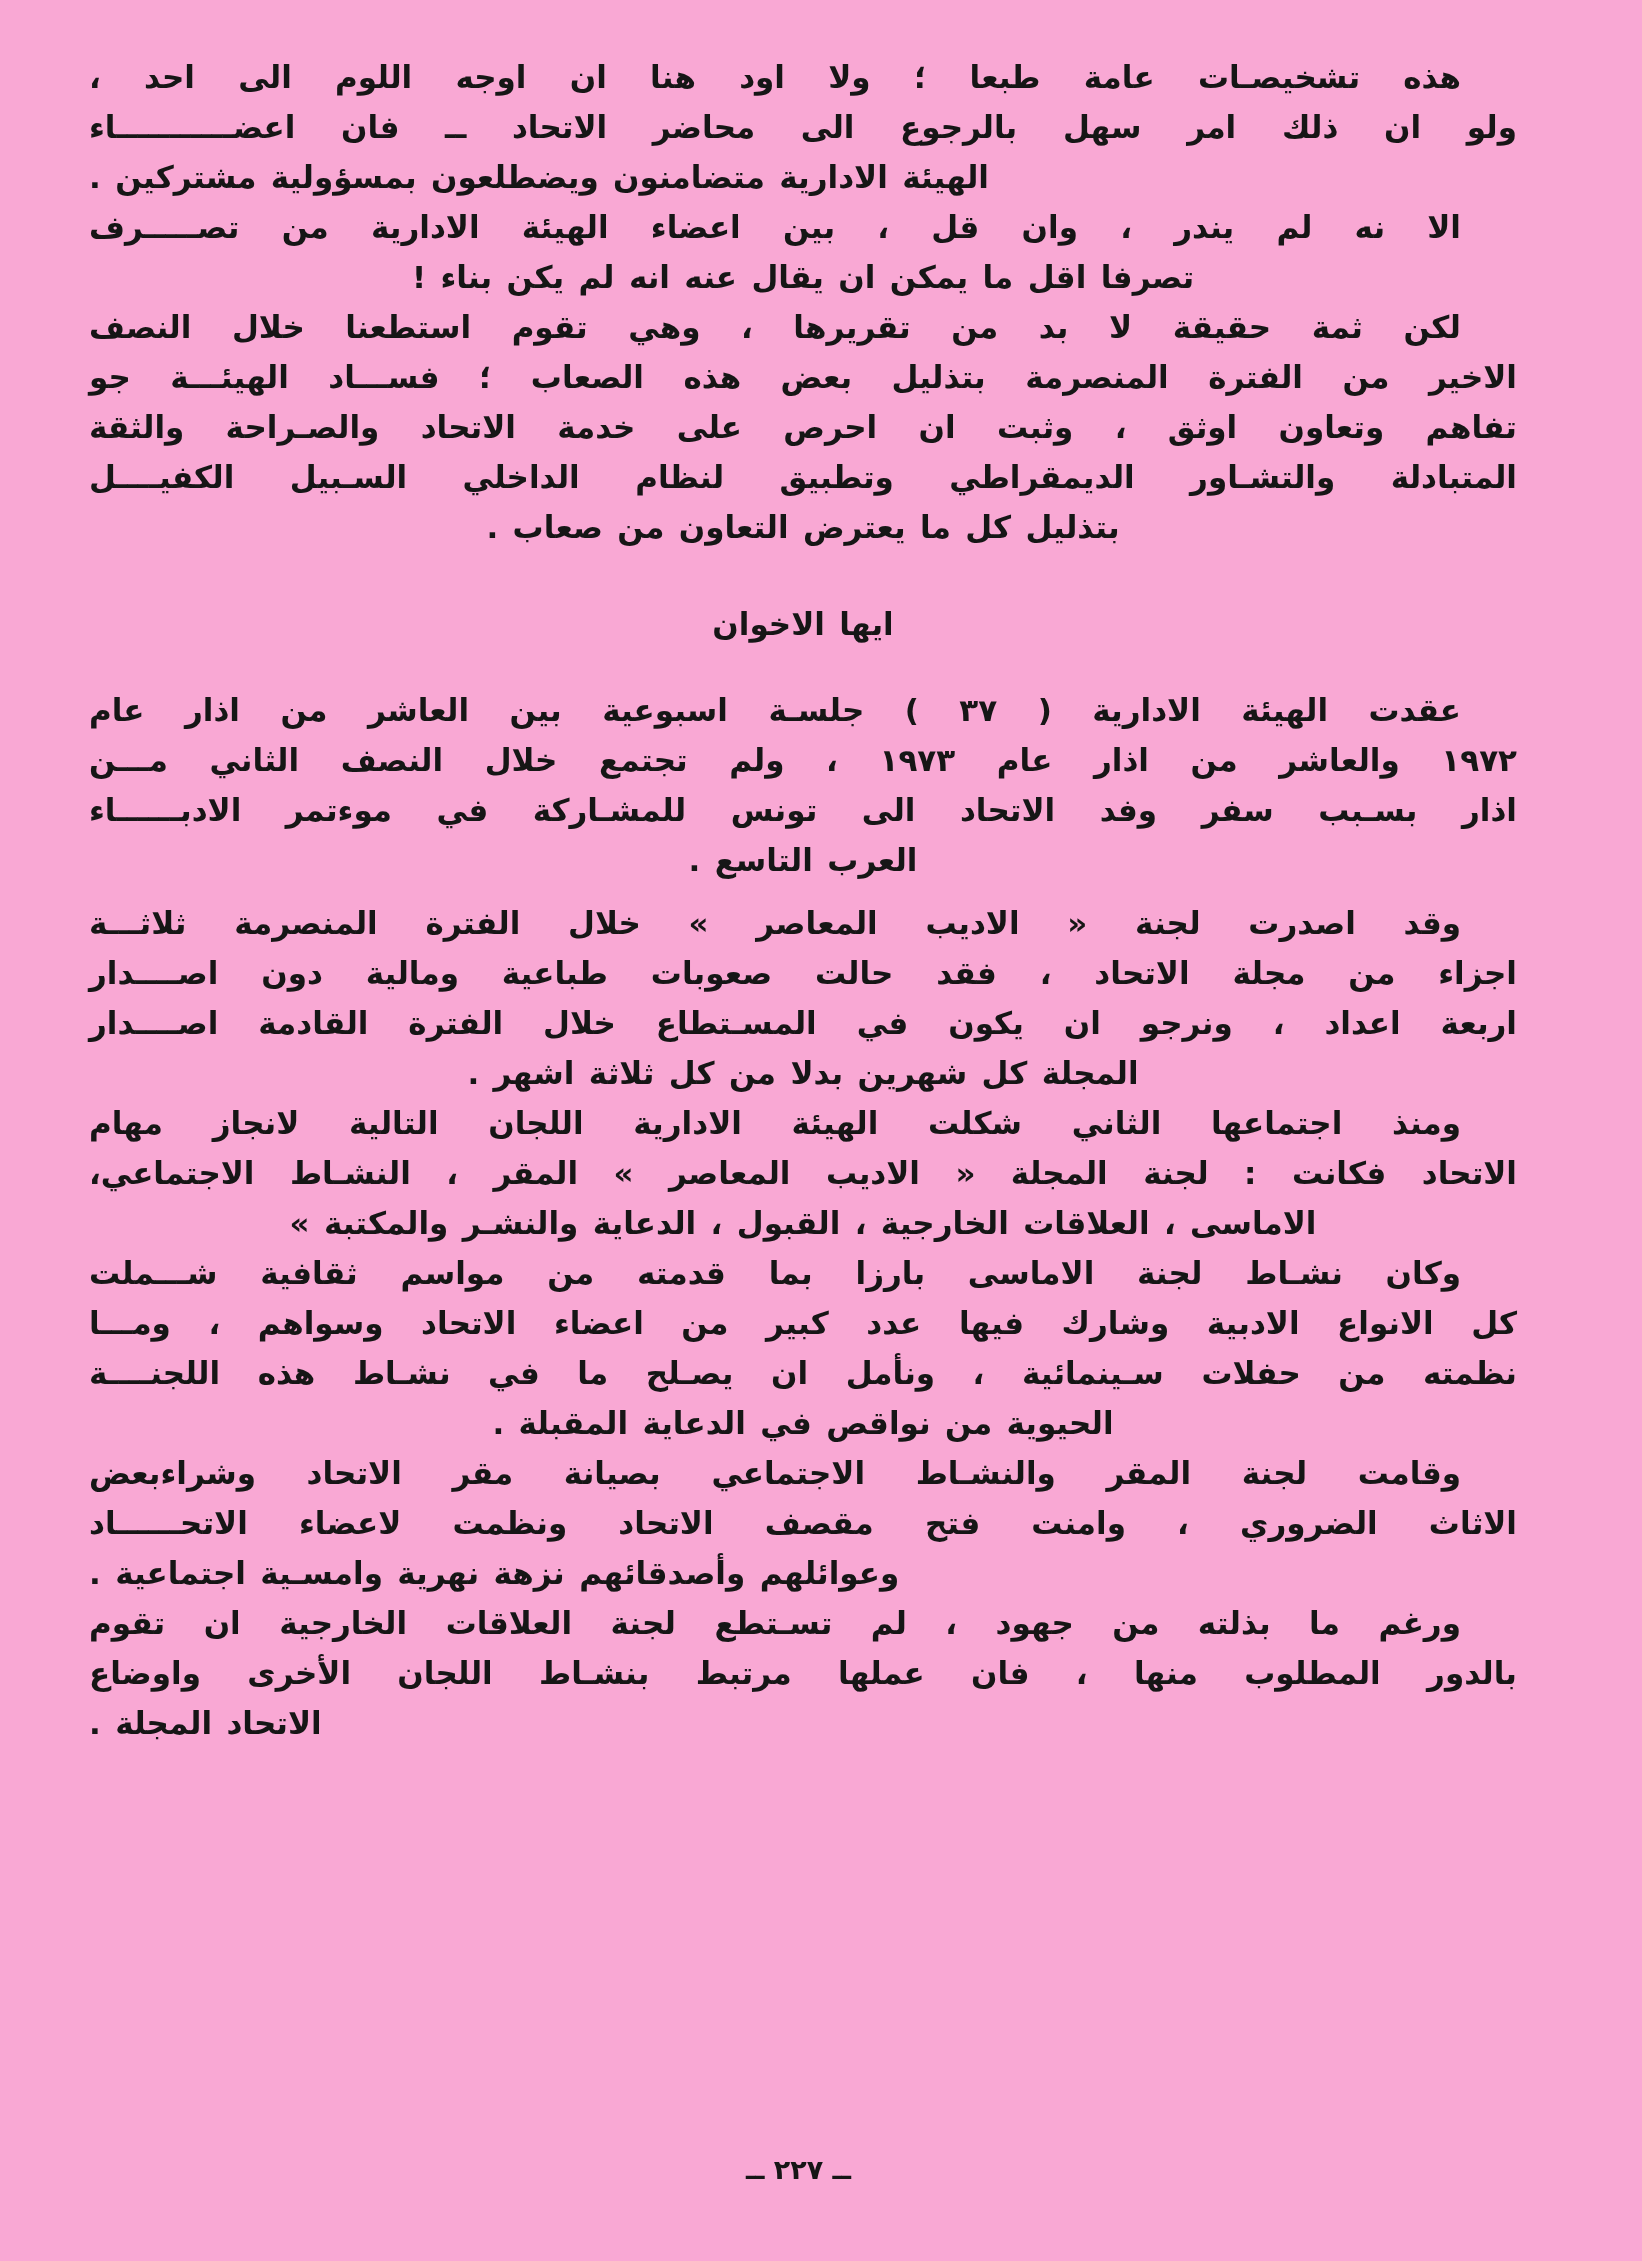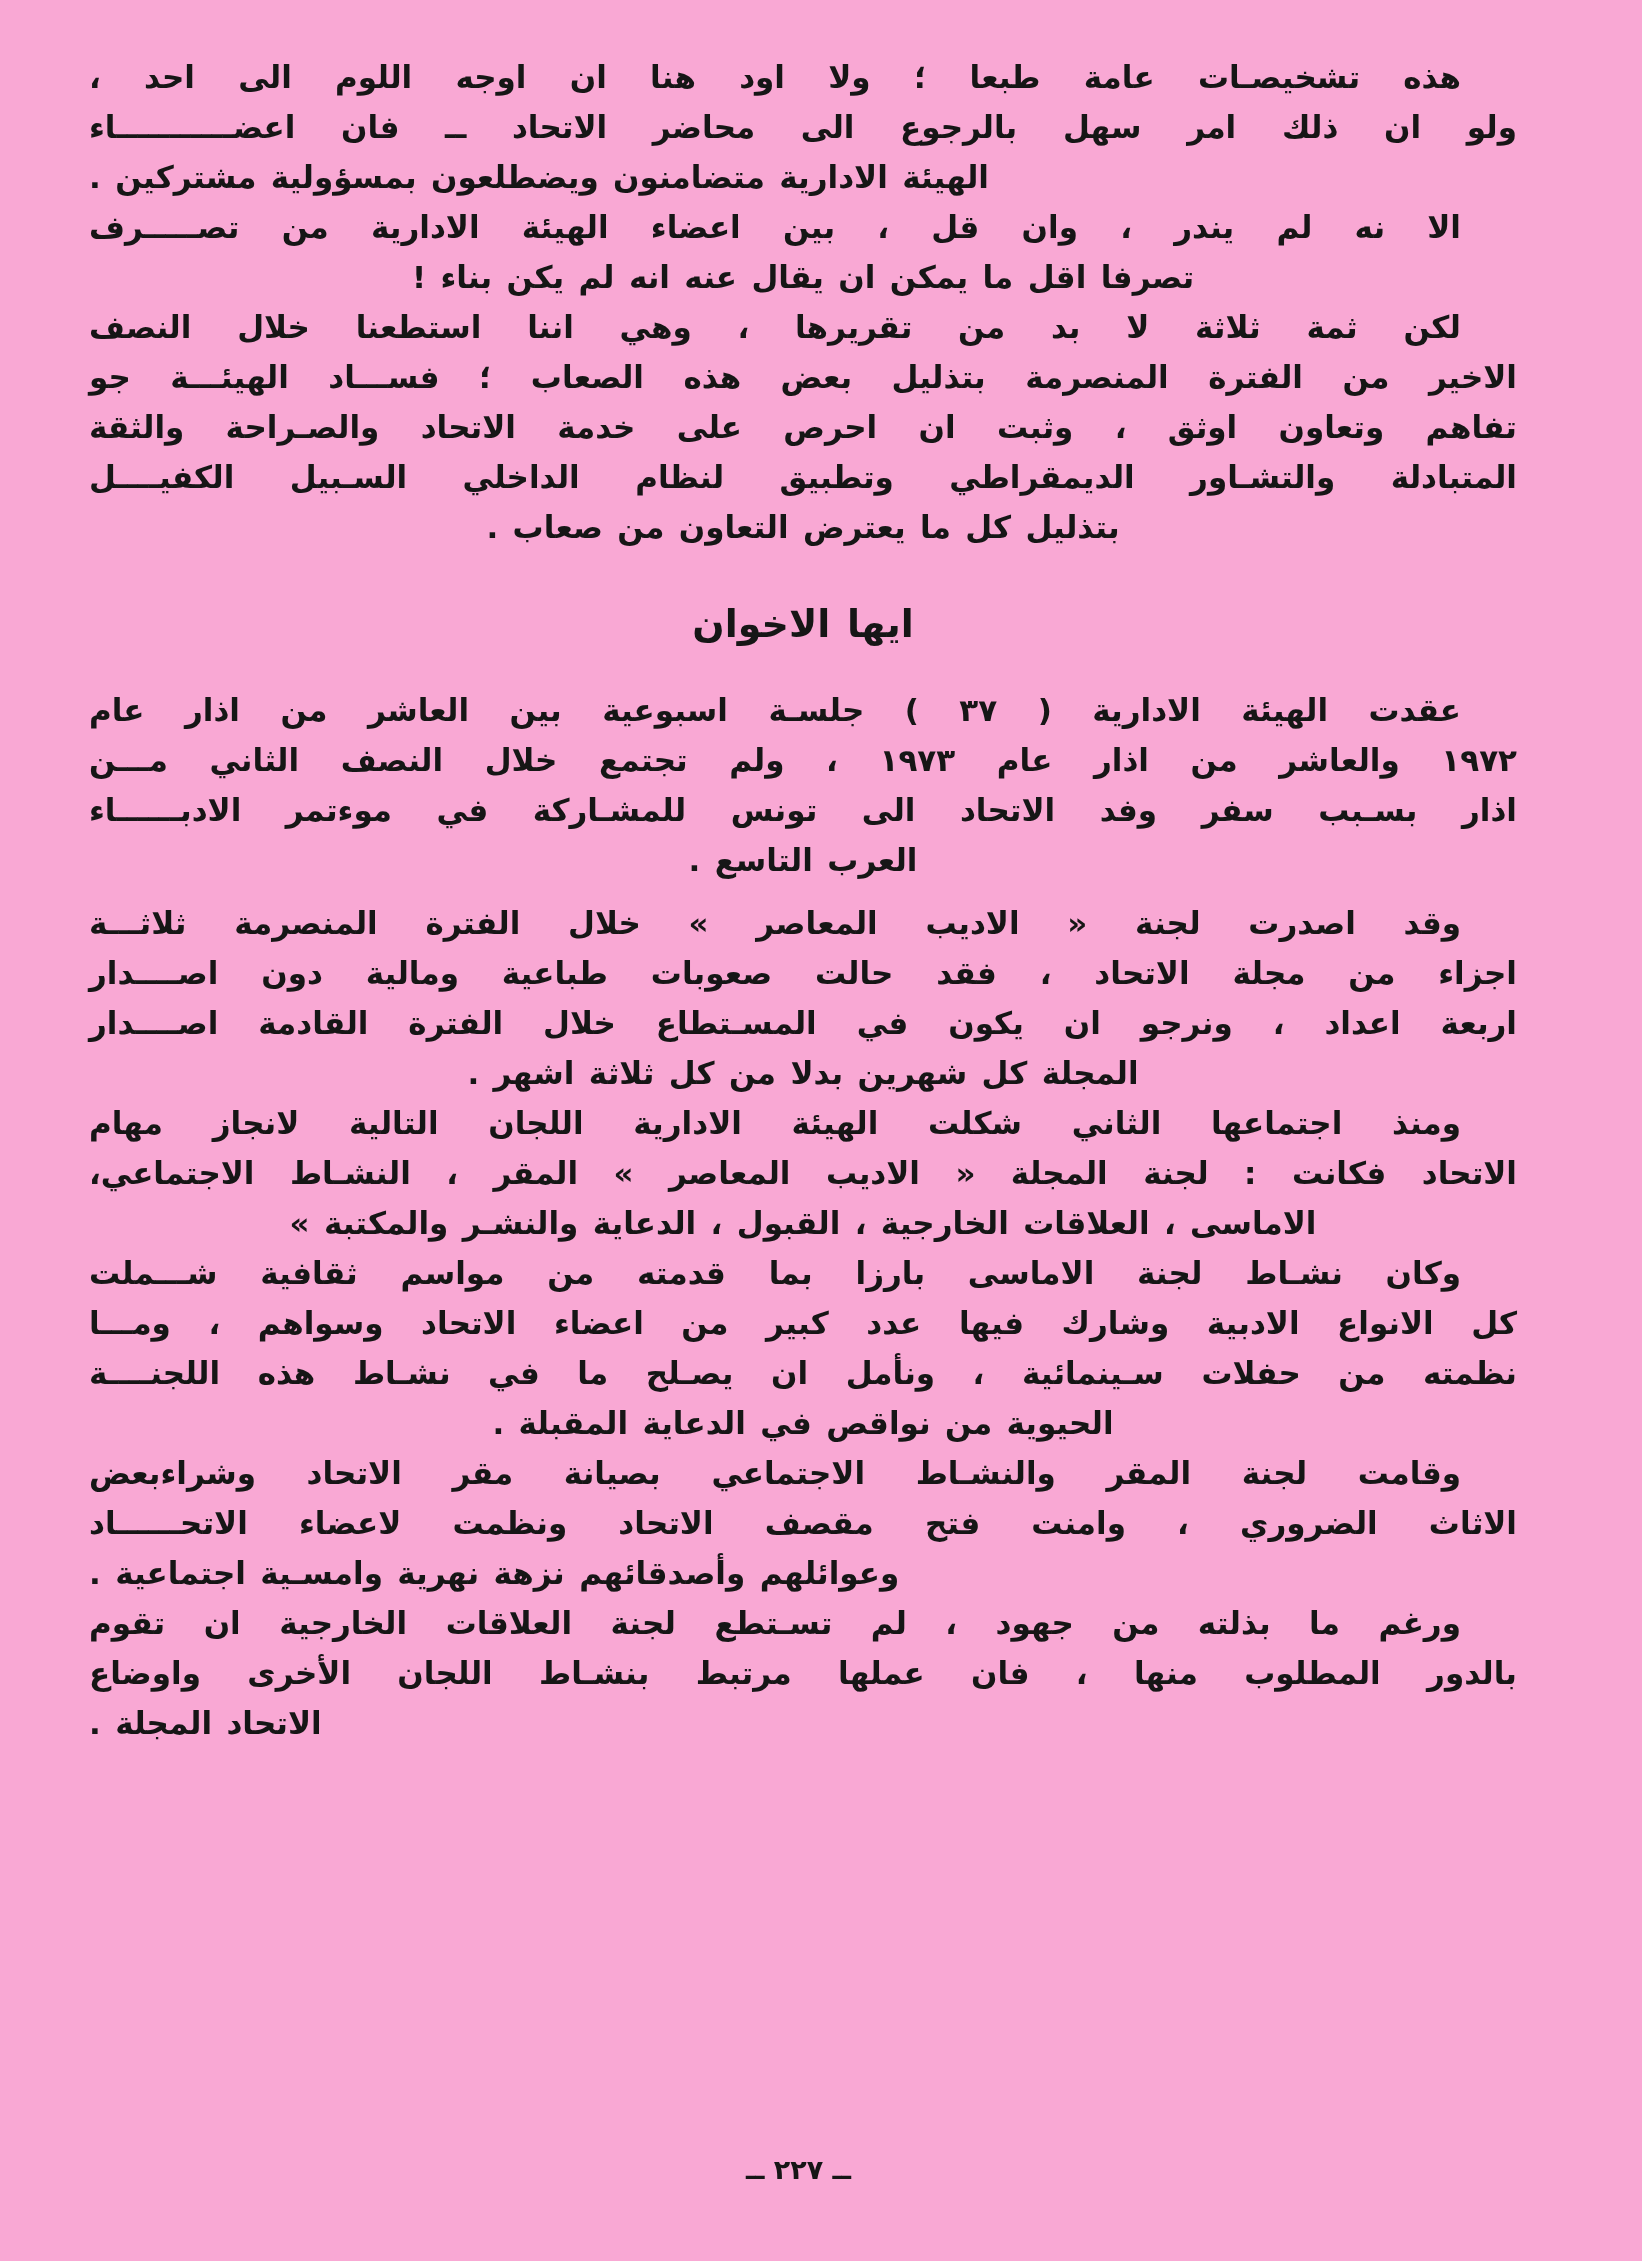--- a/index.html
+++ b/index.html
@@ -36,21 +36,21 @@
     white-space: normal;
   }
   .first { padding-right: 56px; }
   .short-left   { text-align-last: left; }
   .short-center { text-align-last: center; }
   .gap-top { margin-top: 12.7px; }
   .heading {
     text-align: right;
     text-align-last: center;
     margin: 47px 0 36px 0;
-    font-size: 38px;
+    font-size: 31px;
     font-weight: 700;
     line-height: 50px;
   }
   .page-number {
     position: absolute;
     bottom: 77px;
     left: 0;
     right: 0;
     text-align: center;
     direction: rtl;
@@ -70,21 +70,21 @@
       <div class="line">ولو ان ذلك امر سهل بالرجوع الى محاضر الاتحاد ــ فان اعضـــــــــــاء</div>
       <div class="line short-left">الهيئة الادارية متضامنون ويضطلعون بمسؤولية مشتركين .</div>
     </div>
 
     <div class="para">
       <div class="line first">الا نه لم يندر ، وان قل ، بين اعضاء الهيئة الادارية من تصـــــرف</div>
       <div class="line short-center">تصرفا اقل ما يمكن ان يقال عنه انه لم يكن بناء !</div>
     </div>
 
     <div class="para">
-      <div class="line first">لكن ثمة ثلاثة لا بد من تقريرها ، وهي اننا استطعنا خلال النصف</div>
+      <div class="line first">لكن ثمة حقيقة لا بد من تقريرها ، وهي تقوم استطعنا خلال النصف</div>
       <div class="line">الاخير من الفترة المنصرمة بتذليل بعض هذه الصعاب ؛ فســـاد الهيئـــة جو</div>
       <div class="line">تفاهم وتعاون اوثق ، وثبت ان احرص على خدمة الاتحاد والصـراحة والثقة</div>
       <div class="line">المتبادلة والتشـاور الديمقراطي وتطبيق لنظام الداخلي السـبيل الكفيــــل</div>
       <div class="line short-center">بتذليل كل ما يعترض التعاون من صعاب .</div>
     </div>
 
     <div class="heading">ايها الاخوان</div>
 
     <div class="para">
       <div class="line first">عقدت الهيئة الادارية ( ٣٧ ) جلسـة اسبوعية بين العاشر من اذار عام</div>

